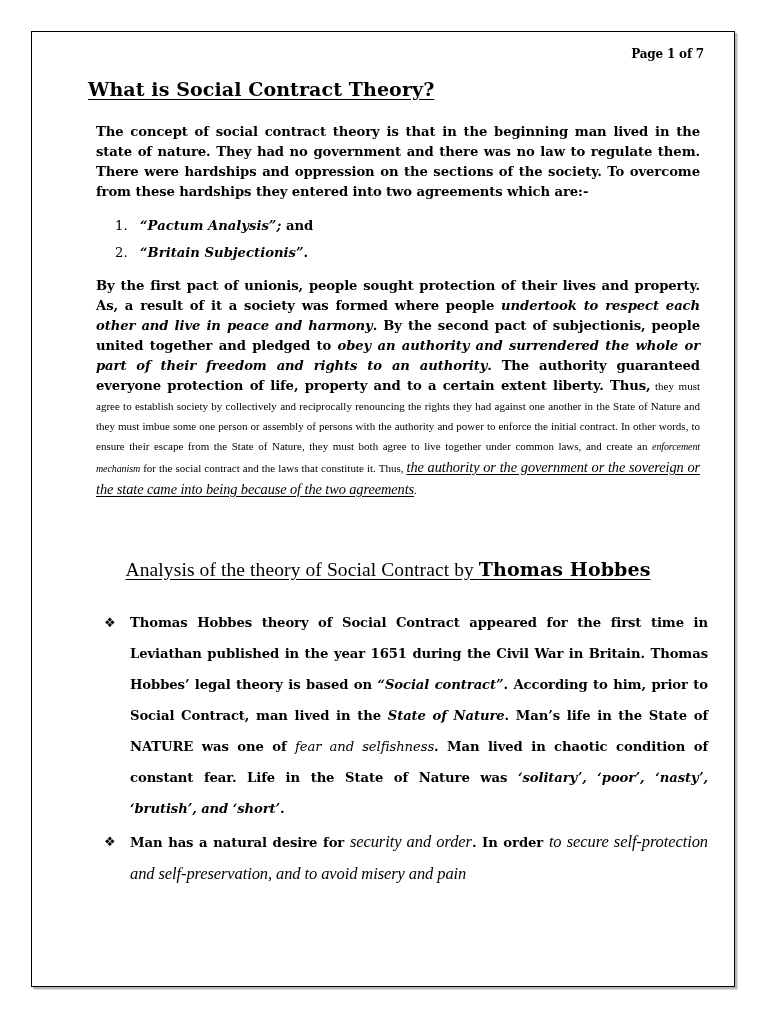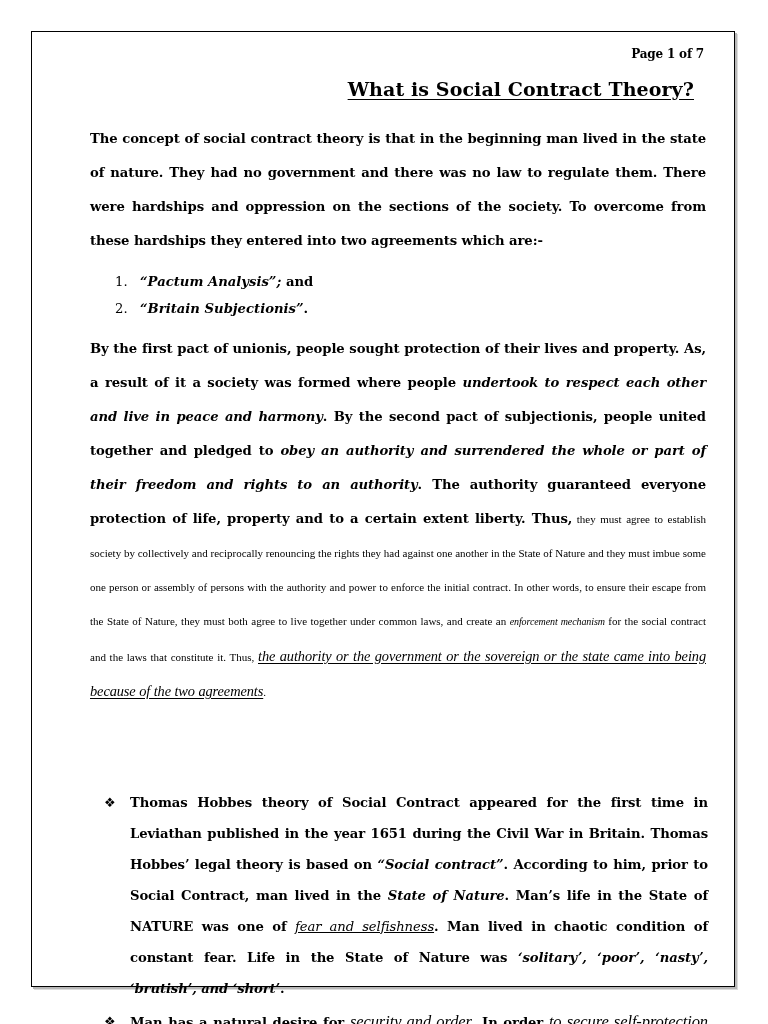--- a/index.html
+++ b/index.html
@@ -51,21 +51,21 @@
     letter-spacing: -0.2px;
     color: #000;
     text-align: center;
   }
 
   
   h1.doc-title {
     font-family: "DejaVu Serif", serif;
     font-size: 19px;
     font-weight: bold;
-    text-align: right;
+    text-align: left;
     text-decoration: underline;
     text-underline-offset: 3px;
     margin: 0 0 22px 0;
     letter-spacing: 0.1px;
     padding-right: 14px;
   }
 
   h2.section-title {
     font-family: "Liberation Serif", serif;
     font-size: 19.5px;
@@ -80,28 +80,28 @@
   h2.section-title .strong-name {
     font-family: "DejaVu Serif", serif;
     font-weight: bold;
     font-size: 19px;
   }
 
   
   p.body-para {
     font-family: "DejaVu Serif", serif;
     font-size: 13.2px;
-    line-height: 34px;
+    line-height: 20px;
     text-align: justify;
-    margin: 2px;
+    margin: 8px;
     letter-spacing: -0.1px;
   }
 
   .b  { font-weight: bold; }
-  .i  { font-style: italic; text-decoration: underline; }
+  .i  { font-style: italic; }
   .bi { font-weight: bold; font-style: italic; }
 
   
   .light {
     font-family: "Liberation Serif", serif;
     font-weight: normal;
     font-size: 11px;
     letter-spacing: 0;
   }
   .light-i {
@@ -194,20 +194,21 @@
       </li>
       <li>
         <span class="bi">“Britain Subjectionis”</span><span class="b">.</span>
       </li>
     </ol>
 
     <p class="body-para"><span class="b"> By the first pact of unionis, people sought protection of their lives and property. As, a result of it a society was formed where people </span><span class="bi">undertook to respect each other and live in peace and harmony</span><span class="b">. By the second pact of subjectionis, people united together and pledged to </span><span class="bi">obey an authority and surrendered the whole or part of their freedom and rights to an authority</span><span class="b">. The authority guaranteed everyone protection of life, property and to a certain extent liberty. Thus,</span><span class="light"> they must agree to establish society by collectively and reciprocally renouncing the rights they had against one another in the State of Nature and they must imbue some one person or assembly of persons with the authority and power to enforce the initial contract. In other words, to ensure their escape from the State of Nature, they must both agree to live together under common laws, and create an </span><span class="light-i">enforcement mechanism</span><span class="light"> for the social contract and the laws that constitute it. Thus, </span><span class="light-iu">the authority or the government or the sovereign or the state came into being because of the two agreements</span><span class="light">.</span></p>
 
     <div class="spacer-lg"></div>
 
+    <h2 class="section-title"><span>Analysis of the theory of Social Contract by </span><span class="strong-name">Thomas Hobbes</span></h2>
 
     <div class="spacer-md"></div>
 
     <ul class="bullet-list">
       <li><span class="bullet-marker">❖</span><span class="b">Thomas Hobbes theory of Social Contract appeared for the first time in Leviathan published in the year 1651 during the Civil War in Britain. Thomas Hobbes’ legal theory is based on </span><span class="bi">“Social contract”</span><span class="b">. According to him, prior to Social Contract, man lived in the </span><span class="bi">State of Nature</span><span class="b">. Man’s life in the State of NATURE was one of </span><span class="i">fear and selfishness</span><span class="b">. Man lived in chaotic condition of constant fear. Life in the State of Nature was </span><span class="bi">‘solitary’, ‘poor’, ‘nasty’, ‘brutish’, and ‘short’</span><span class="b">.</span></li>
 
       <li><span class="bullet-marker">❖</span><span class="b">Man has a natural desire for </span><span class="big-i">security and order</span><span class="b">. In order </span><span class="big-i">to secure self-protection and self-preservation, and to avoid misery and pain</span></li>
     </ul>
 
   </div>

